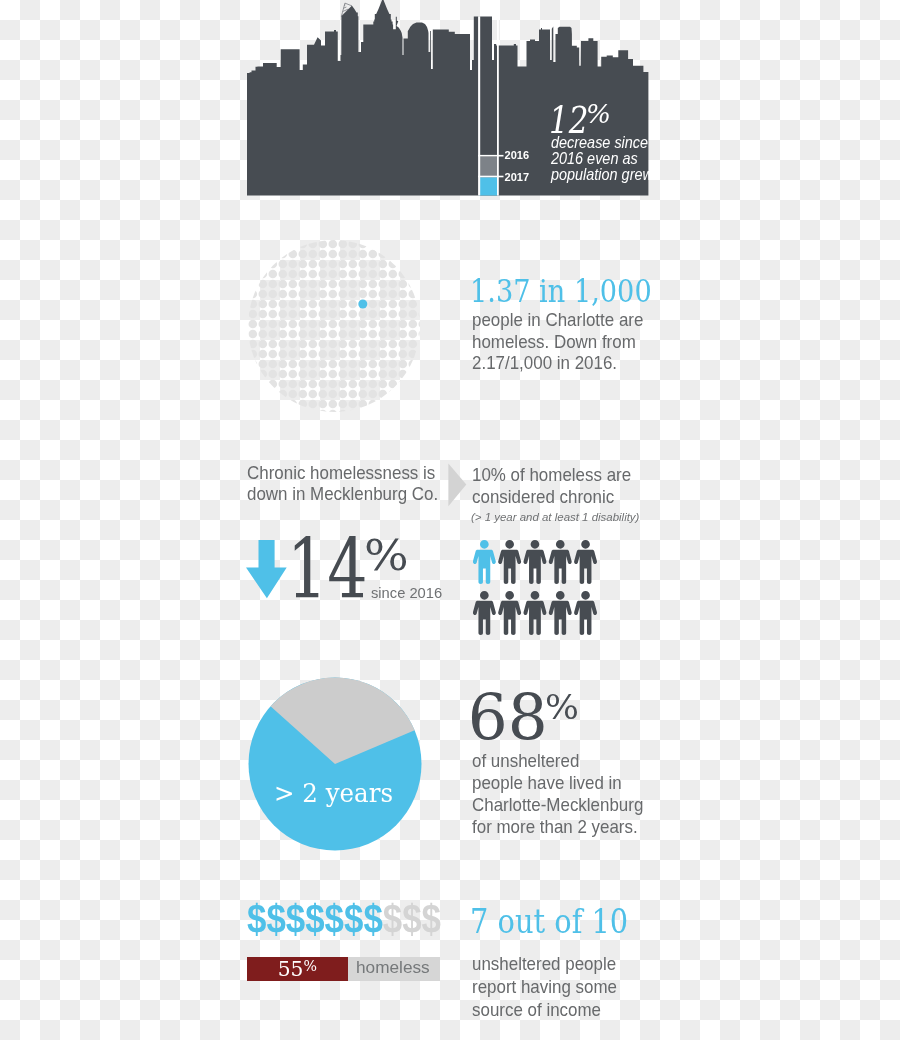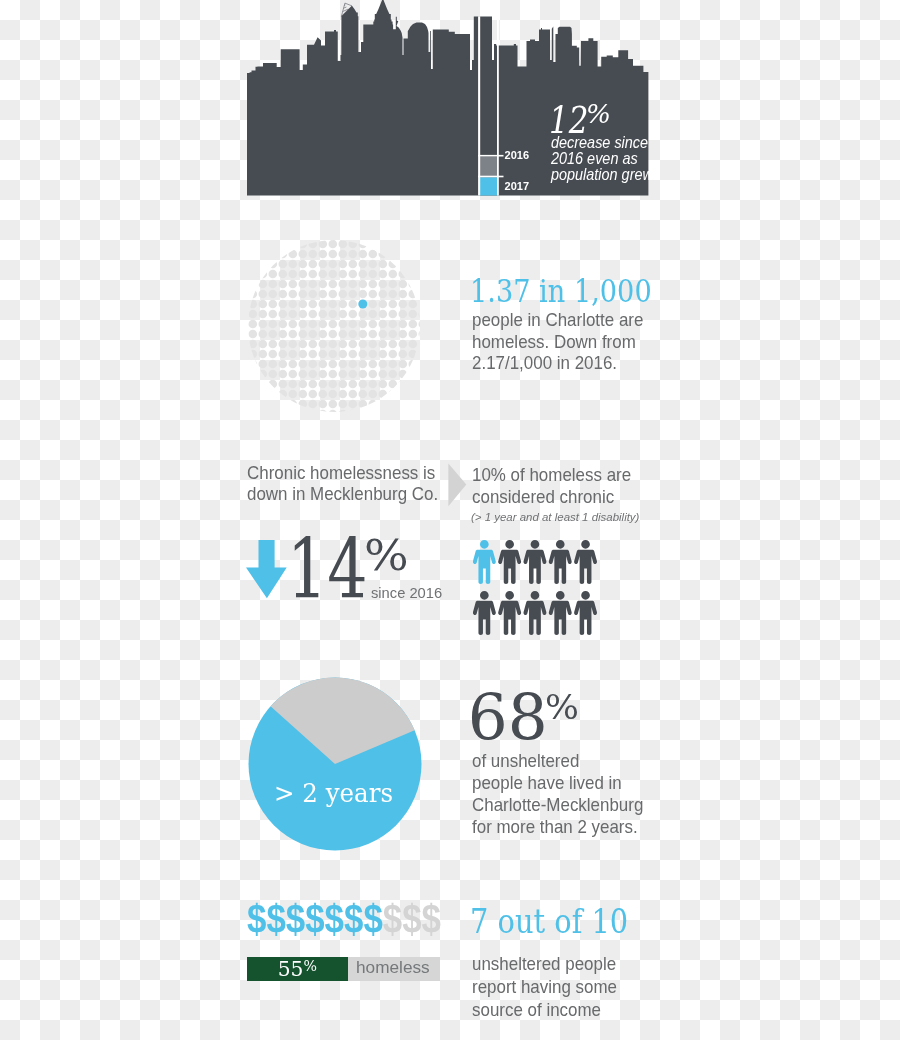--- a/index.html
+++ b/index.html
@@ -43,21 +43,21 @@
   .hero-desc{position:absolute;font-size:15.7px;line-height:15.7px;color:#fff;transform:scaleX(0.920);}
   .hero-desc.d1{left:290.18px;top:135.2px;}
   .hero-desc.d2{left:290.18px;top:151.0px;}
   .hero-desc.d3{left:290.25px;top:166.7px;}
 
   .barchart{position:absolute;left:227.7px;top:0;width:80px;height:196px;}
   .barsvg{position:absolute;left:0;top:0;}
   .ticklabel{position:absolute;left:31.9px;font-family:"Liberation Sans",sans-serif;font-size:11px;
              line-height:10.6px;font-weight:700;color:#fff;transform-origin:left top;}
   .lbl2016{top:150.2px;}
-  .lbl2017{top:181px;}
+  .lbl2017{top:172px;}
 
   
   .dotcircle{position:absolute;left:247px;top:239px;}
   .rate-head{position:absolute;left:470.08px;top:276.3px;font-size:31.77px;line-height:31.77px;
              color:#4fc0e8;transform:scaleX(0.855);}
   .body20{font-size:19.05px;line-height:19.05px;color:#67696b;transform:scaleX(0.890);}
   .rate-b1{position:absolute;left:471.7px;top:310.1px;}
   .rate-b2{position:absolute;left:471.7px;top:331.6px;}
   .rate-b3{position:absolute;left:471.7px;top:353.1px;}
 
@@ -93,21 +93,21 @@
   .pb3{position:absolute;left:471.7px;top:795.3px;}
   .pb4{position:absolute;left:471.7px;top:817.3px;}
 
   
   .dollars{position:absolute;left:247px;top:901px;height:36px;
            font-family:"Liberation Sans",sans-serif;font-weight:700;font-size:41.5px;line-height:36px;
            white-space:nowrap;transform-origin:left top;transform:scaleX(0.84);}
   .pbar{position:absolute;left:246.9px;width:192.9px;height:23.6px;background:#d6d6d6;}
   .pbar1{top:957px;}
   .pbar2{top:991.9px;}
-  .pbar-fill{position:absolute;left:0;top:0;height:100%;background:#14532d;}
+  .pbar-fill{position:absolute;left:0;top:0;height:100%;background:#7f1d1d;}
   .pbar-val{position:absolute;left:0;right:0;top:1.7px;text-align:center;
             font-family:"DejaVu Serif",serif;font-size:20.3px;line-height:20.3px;color:#fff;white-space:nowrap;}
   .pbar-val .sm{font-size:14.2px;line-height:14.2px;position:relative;top:-4.4px;}
   .pbar-label{position:absolute;font-family:"Liberation Sans",sans-serif;font-size:17.4px;
               line-height:17.4px;color:#75787a;white-space:nowrap;transform-origin:left top;transform:scaleX(0.99);}
   .pbar1 .pbar-label{left:109px;top:1.9px;}
   .pbar2 .pbar-label{left:58.4px;top:0.2px;}
 
   .income-head{position:absolute;left:470.24px;top:905.3px;font-size:33.75px;line-height:33.75px;
                color:#4fc0e8;transform:scaleX(0.855);}

